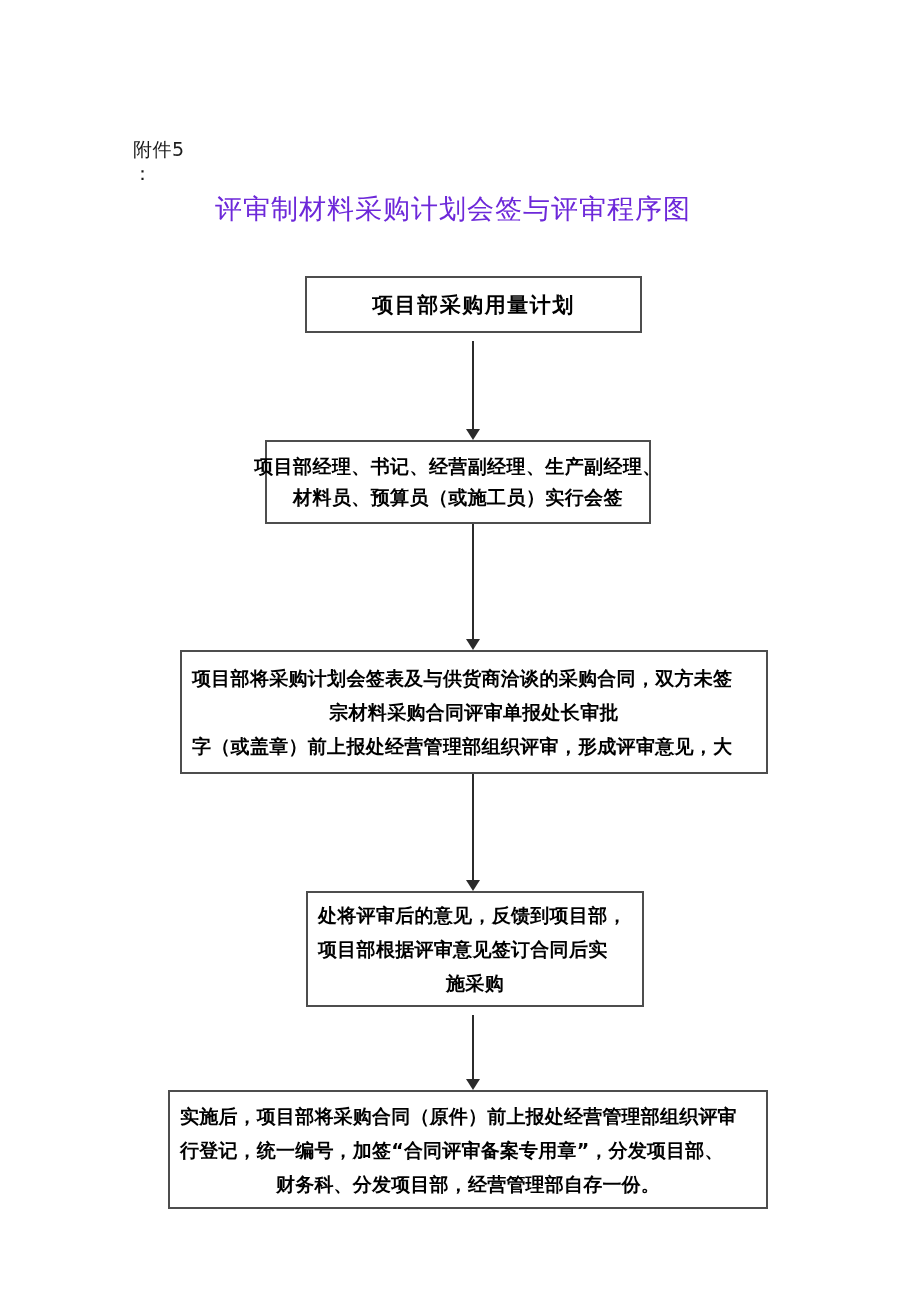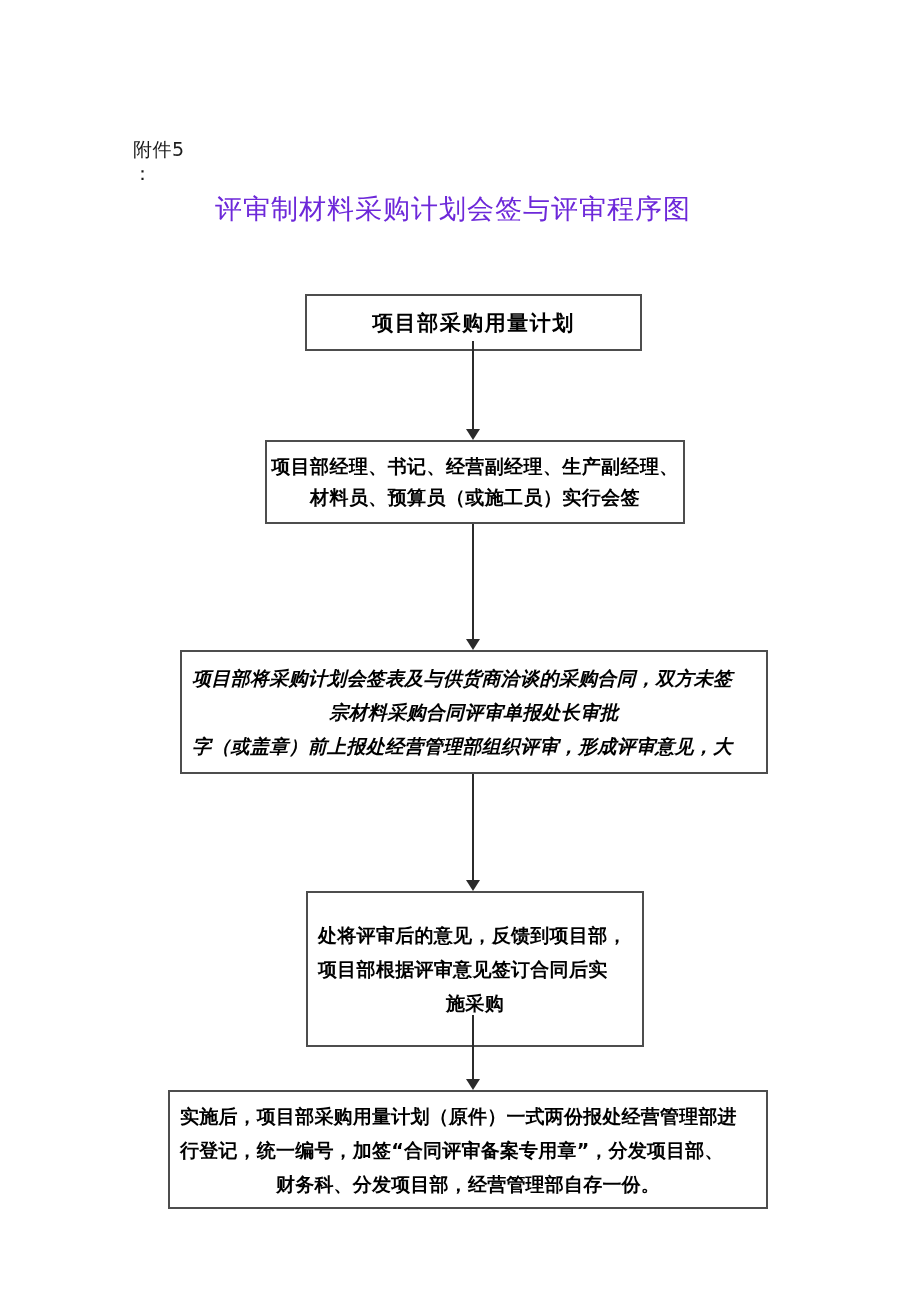--- a/index.html
+++ b/index.html
@@ -67,69 +67,68 @@
   }
   .box .line {
     font-weight: bold;
     color: #000000;
     white-space: pre;
   }
 
   
   #box-1 {
     left: 305px;
-    top: 274px;
+    top: 256px;
     width: 337px;
     height: 57px;
     align-items: center;
   }
   #box-1 .line {
     font-size: 21px;
     line-height: 28px;
     letter-spacing: 1.5px;
   }
 
   
   #box-2 {
     left: 265px;
     top: 420px;
-    width: 420px;
+    width: 386px;
     height: 84px;
     align-items: center;
     padding: 0 8px;
   }
   #box-2 .line {
     font-size: 19px;
     line-height: 31px;
     letter-spacing: 0.4px;
   }
 
   
   #box-3 {
     left: 180px;
     top: 630px;
     width: 588px;
     height: 124px;
     align-items: flex-start;
     padding: 4px 10px;
-    font-style: italic;
   }
   #box-3 .line {
     font-size: 19px;
     line-height: 34px;
     letter-spacing: 0.3px;
   }
   #box-3 .line.center { align-self: center; }
 
   
   #box-4 {
     left: 306px;
     top: 871px;
     width: 338px;
-    height: 156px;
+    height: 116px;
     align-items: flex-start;
     padding: 10px 10px;
   }
   #box-4 .line {
     font-size: 19px;
     line-height: 34px;
     letter-spacing: 0.3px;
   }
   #box-4 .line.center { align-self: center; text-align: right; }
 
@@ -233,18 +232,18 @@
     <div class="line">项目部根据评审意见签订合同后实</div>
     <div class="line center">施采购</div>
   </div>
 
   <div class="connector" id="conn-4">
     <div class="stem"></div>
     <div class="head"></div>
   </div>
 
   <div class="box" id="box-5">
-    <div class="line">实施后，项目部采购用量计划（原件）一式两份报处经营管理部进</div>
+    <div class="line">实施后，项目部将采购合同（原件）前上报处经营管理部组织评审</div>
     <div class="line">行登记，统一编号，加签“合同评审备案专用章”，分发项目部、</div>
     <div class="line center">财务科、分发项目部，经营管理部自存一份。</div>
   </div>
 
 </div>
 
 </body></html>

